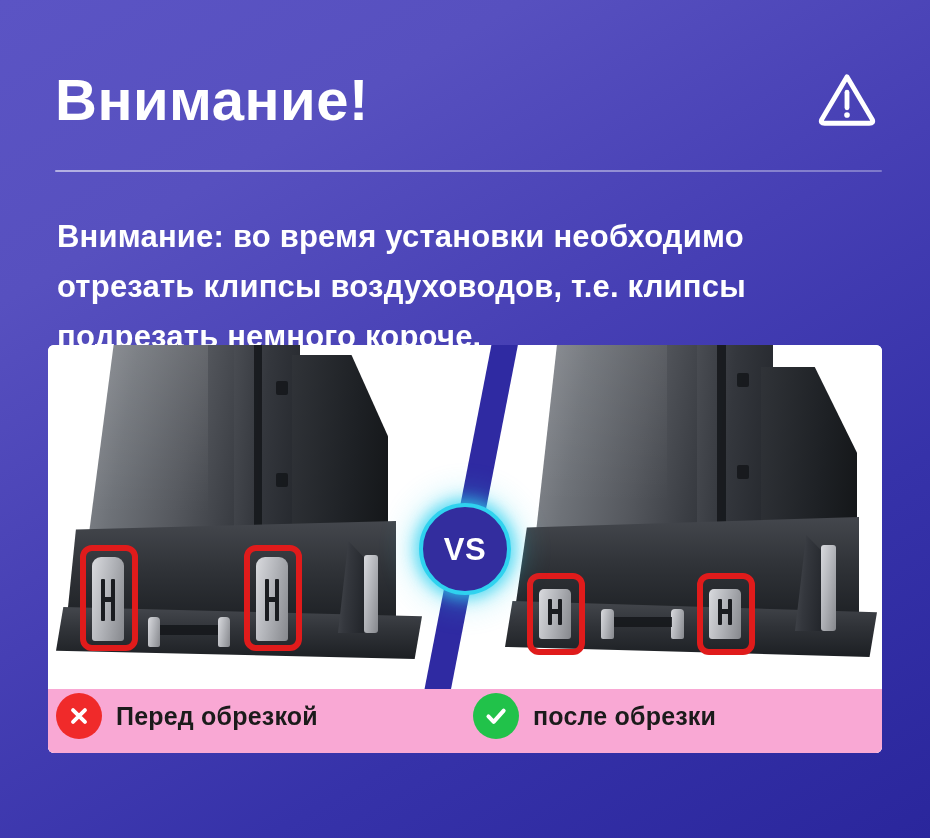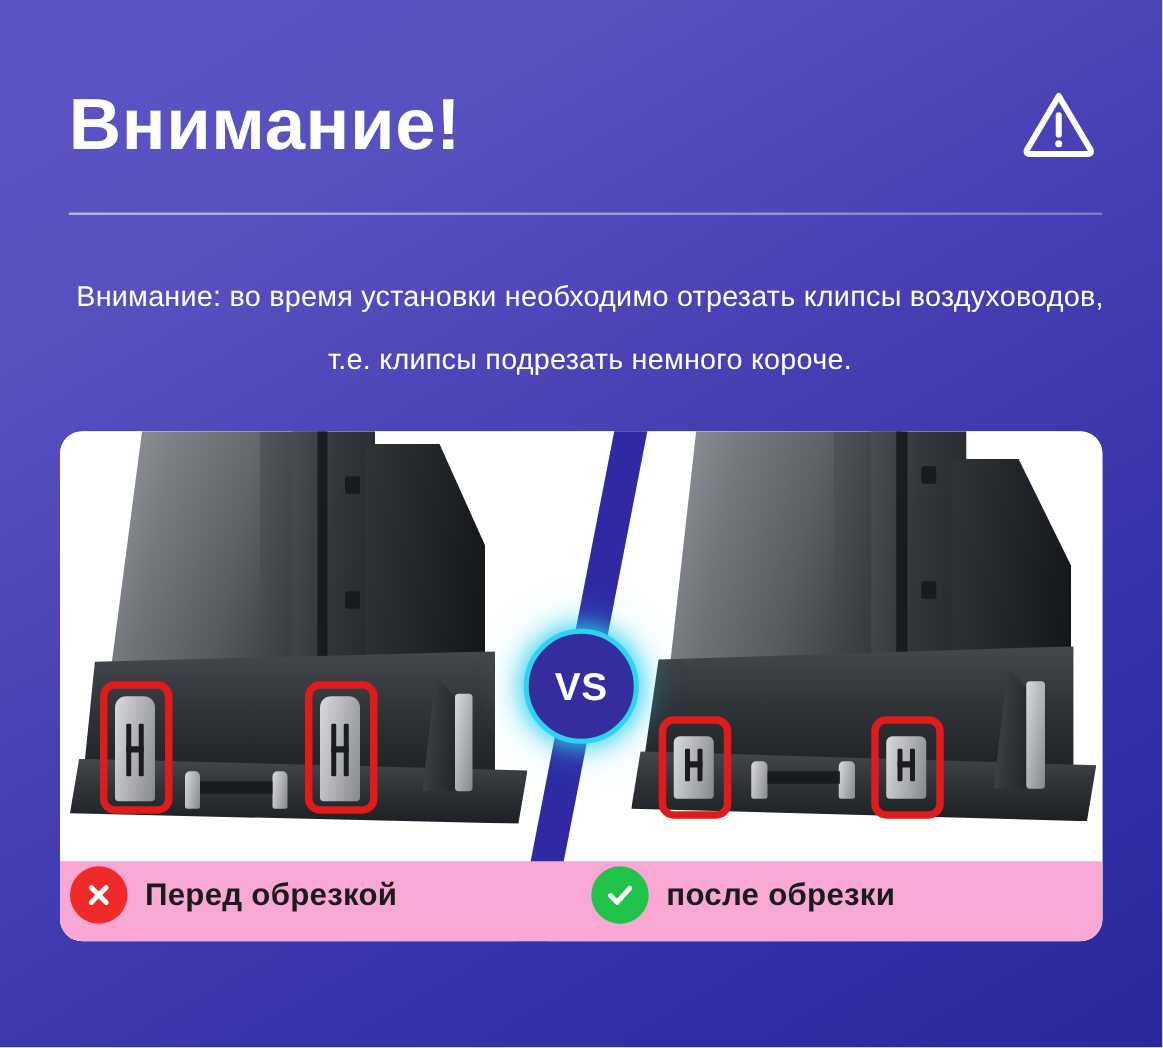--- a/index.html
+++ b/index.html
@@ -54,36 +54,35 @@
     border-radius: 2px;
   }
 
   
   .body-text {
     position: absolute;
     left: 57px;
     top: 212px;
     width: 830px;
     color: #ffffff;
-    font-size: 23px;
-    font-weight: 400;
+    font-size: 31px;
+    font-weight: 700;
     line-height: 50px;
     letter-spacing: 0.2px;
-    text-align: center;
   }
 
   
   .card {
     position: absolute;
     left: 48px;
     top: 345px;
     width: 834px;
     height: 408px;
     background: #ffffff;
-    border-radius: 18px;
+    border-radius: 6px;
     overflow: hidden;
   }
 
   .panes {
     position: absolute;
     inset: 0;
   }
 
   
   .diag-stripe {

